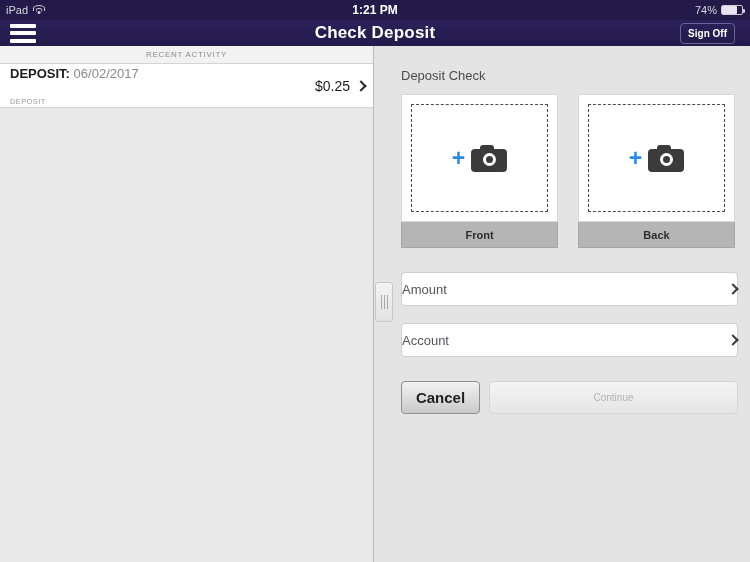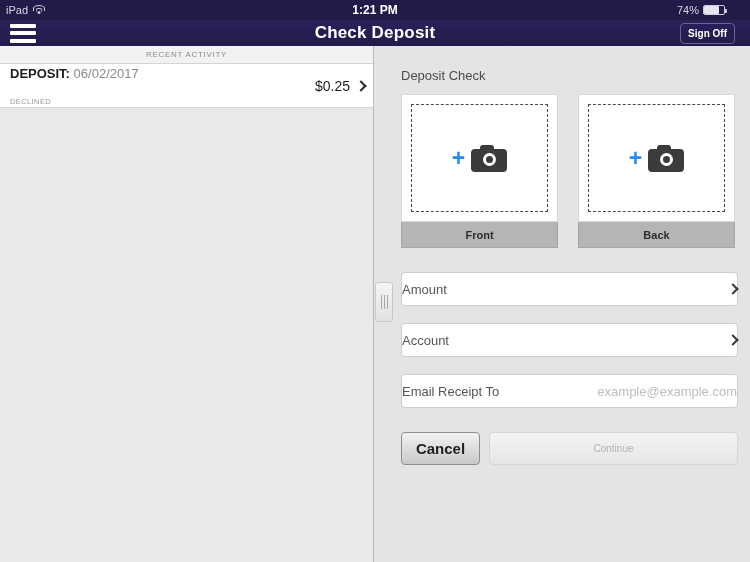--- a/index.html
+++ b/index.html
@@ -13,21 +13,21 @@
 
   
   .statusbar {
     position: absolute; top: 0; left: 0; width: 750px; height: 20px;
     background: #241a4a;
     display: flex; align-items: center;
     color: #d8d5e4; font-size: 11px;
   }
   .status-left { display: flex; align-items: center; gap: 5px; padding-left: 6px; width: 200px; }
   .status-center { flex: 1; text-align: center; font-size: 12px; font-weight: bold; color: #ffffff; }
-  .status-right { display: flex; align-items: center; justify-content: flex-end; gap: 4px; padding-right: 25px; width: 200px; }
+  .status-right { display: flex; align-items: center; justify-content: flex-end; gap: 4px; padding-right: 7px; width: 200px; }
   .wifi-icon { display: inline-block; width: 12px; height: 10px; position: relative; }
   .wifi-icon span {
     position: absolute; left: 50%; transform: translateX(-50%);
     border: 1.5px solid #cfcadb; border-bottom: none; border-radius: 50% 50% 0 0;
   }
   .wifi-icon .a { width: 12px; height: 6px; top: 0px; }
   .wifi-icon .b { width: 7px; height: 4px; top: 3px; }
   .wifi-icon .c { width: 3px; height: 3px; top: 6px; background: #cfcadb; border-radius: 50%; border: none; }
   .battery {
     width: 22px; height: 10px; border: 1px solid #cfcadb; border-radius: 2px;
@@ -185,21 +185,21 @@
   </div>
 
   <div class="left-panel">
     <div class="list-header">RECENT ACTIVITY</div>
     <div class="activity-row">
       <div class="activity-main">
         <div class="activity-title">
           <b>DEPOSIT:</b>
           <span>06/02/2017</span>
         </div>
-        <div class="activity-status">DECLINED</div>
+        <div class="activity-status">DEPOSIT</div>
       </div>
       <div class="activity-amount">$0.25</div>
       <span class="chev"></span>
     </div>
   </div>
 
   <div class="splitter">
     <i></i>
       <i></i>
       <i></i>
@@ -244,25 +244,20 @@
         <span class="field-spacer"></span>
         <span class="chev chev-grey"></span>
       </div>
 
       <div class="field">
         <span class="field-label">Account</span>
         <span class="field-spacer"></span>
         <span class="chev chev-grey"></span>
       </div>
 
-      <div class="field">
-        <span class="field-label">Email Receipt To</span>
-        <span class="field-spacer"></span>
-        <span class="field-placeholder">example@example.com</span>
-      </div>
     </div>
 
     <div class="buttons">
       <div class="btn-cancel">Cancel</div>
       <div class="btn-continue">Continue</div>
     </div>
   </div>
 
 </div>
 

